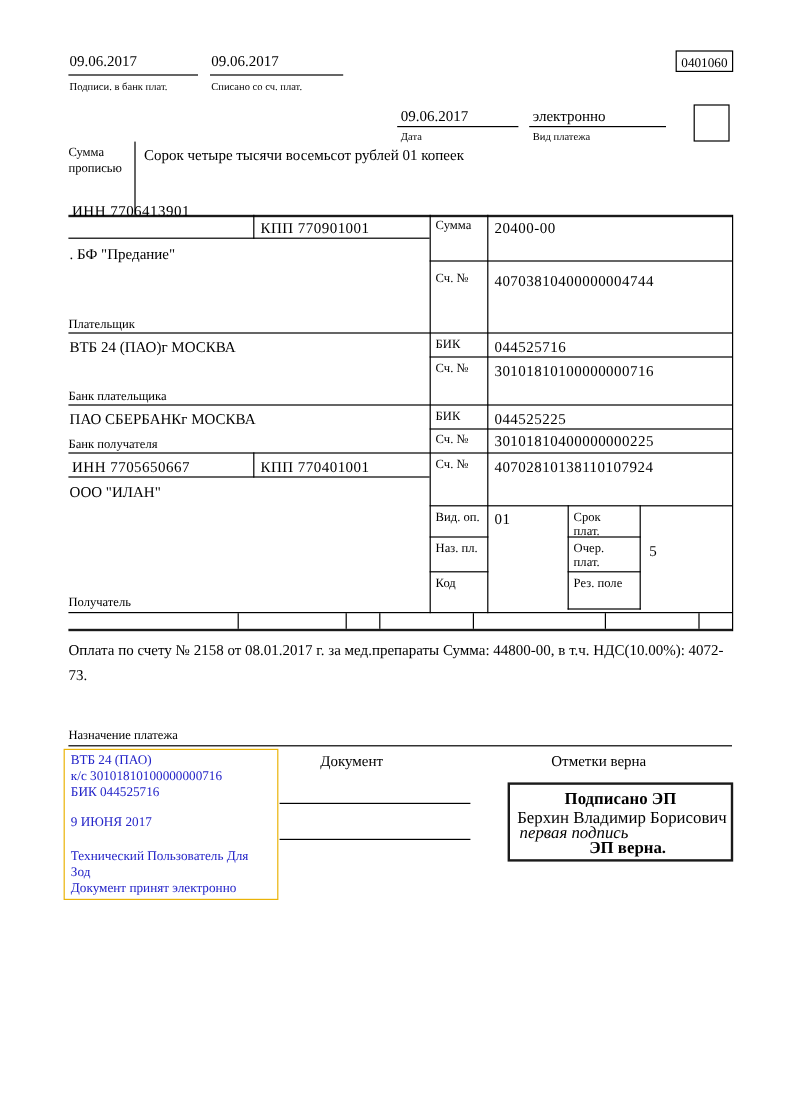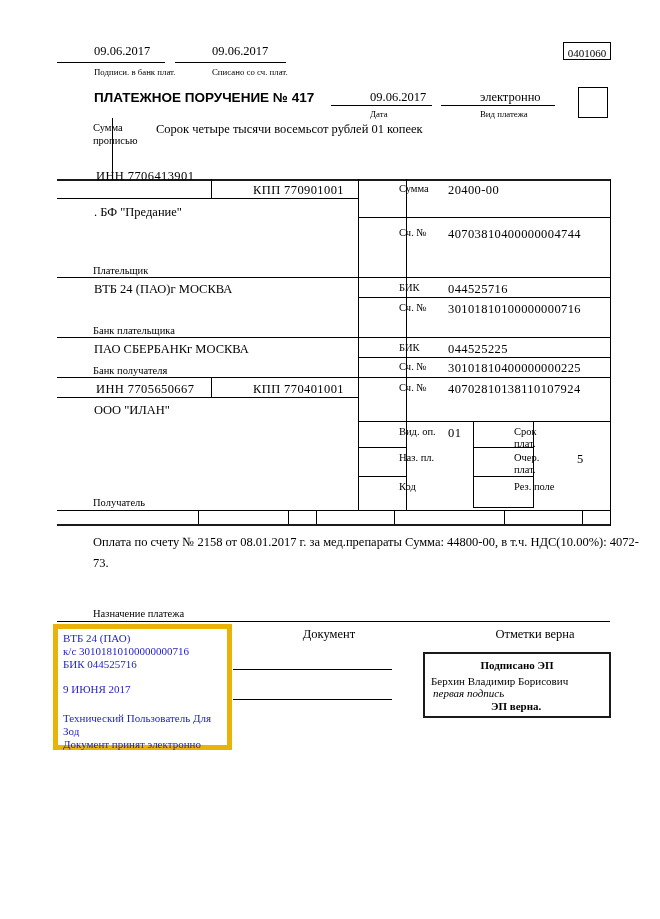--- a/index.html
+++ b/index.html
@@ -1,55 +1,54 @@
 <!DOCTYPE html>
 <html><head>
 <meta charset="utf-8">
 <style>
   html,body{margin:0;padding:0;background:#fff;}
   .page{position:relative;width:660px;height:919px;background:#ffffff;
         font-family:"Liberation Serif", serif;color:#000;overflow:hidden;}
-  .abs{position:absolute;white-space:nowrap;margin-left:36px;}
+  .abs{position:absolute;white-space:nowrap;}
   .ln{position:absolute;background:#000;}
   .ln2{position:absolute;background:#1a1a1a;}
   .t12{font-size:12.5px;line-height:14px;}
   .t11{font-size:11px;line-height:13px;}
   .t10{font-size:10.5px;line-height:12px;}
   .t85{font-size:8.8px;line-height:10px;}
   .val{font-size:12.5px;letter-spacing:.4px;}
   .title{font-family:"Liberation Sans", sans-serif;font-weight:bold;font-size:13.5px;}
   .box{position:absolute;border:1px solid #000;box-sizing:border-box;}
   .blue{color:#2323c8;}
   .stampbox{position:absolute;left:53px;top:624px;width:179px;height:126px;
-            border:5px solid #eab308;box-sizing:border-box;background:#fff;}
+            border:1px solid #eab308;box-sizing:border-box;background:#fff;}
   .stampbox div{position:absolute;left:5px;font-size:11px;white-space:nowrap;}
   .esignbox{position:absolute;left:423px;top:652px;width:188px;height:66px;
             border:2px solid #1a1a1a;box-sizing:border-box;}
-  .esignbox div{position:absolute;white-space:nowrap;font-size:11px;}
+  .esignbox div{position:absolute;white-space:nowrap;font-size:14px;}
   .wrap{white-space:normal;}
   .ctr{text-align:center;}
 </style>
 </head>
 <body>
 
 <div class="page">
 
   <div class="abs t12" style="left:58px;top:44px;">09.06.2017</div>
   <div class="ln" style="left:57px;top:62px;width:108px;height:1px;"></div>
   <div class="abs t85" style="left:58px;top:67px;">Подписи. в банк плат.</div>
 
   <div class="abs t12" style="left:176px;top:44px;">09.06.2017</div>
   <div class="ln" style="left:175px;top:62px;width:111px;height:1px;"></div>
   <div class="abs t85" style="left:176px;top:67px;">Списано со сч. плат.</div>
 
   <div class="box ctr" style="left:563px;top:42px;width:48px;height:18px;">
     <span class="t11" style="line-height:16px;">0401060</span>
   </div>
 
-  <div class="abs title" style="left:58px;top:90px;">ПЛАТЕЖНОЕ ПОРУЧЕНИЕ № 417</div>
 
   <div class="abs t12" style="left:334px;top:90px;">09.06.2017</div>
   <div class="ln" style="left:331px;top:105px;width:101px;height:1px;"></div>
   <div class="abs t85" style="left:334px;top:109px;">Дата</div>
 
   <div class="abs t12" style="left:444px;top:90px;">электронно</div>
   <div class="ln" style="left:441px;top:105px;width:114px;height:1px;"></div>
   <div class="abs t85" style="left:444px;top:109px;">Вид платежа</div>
 
   <div class="box" style="left:578px;top:87px;width:30px;height:31px;border-width:1.5px;"></div>

